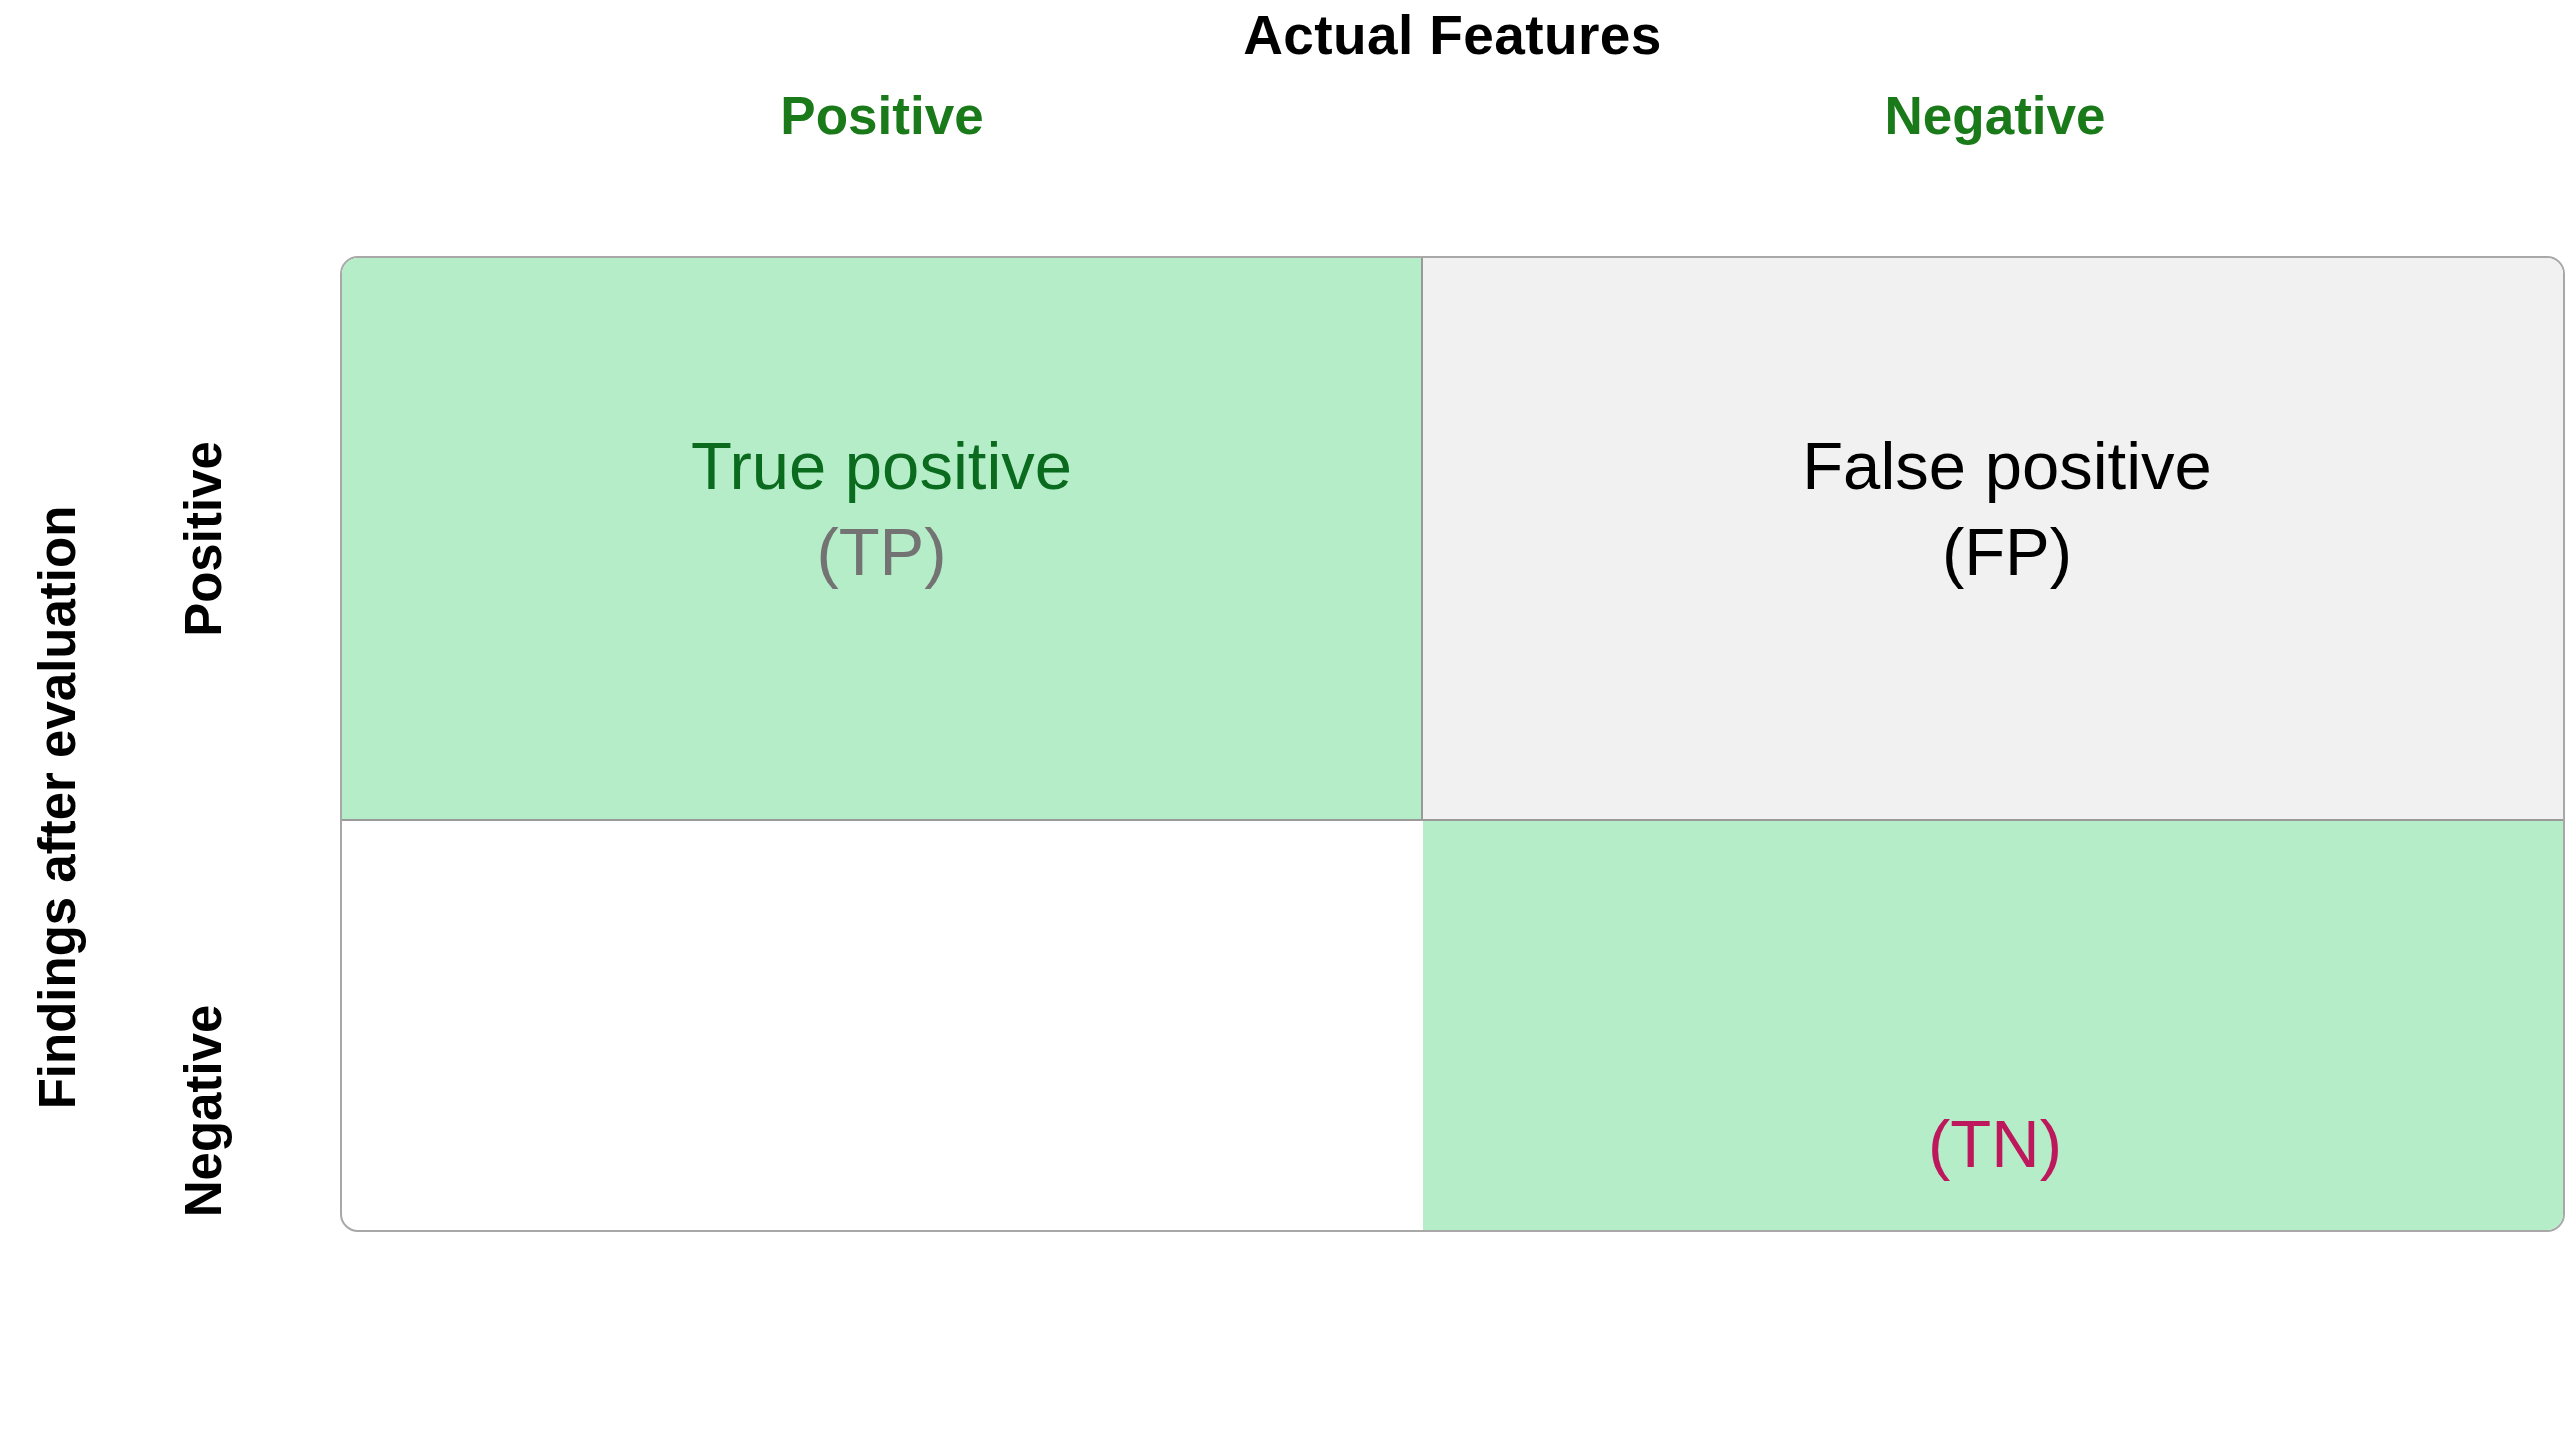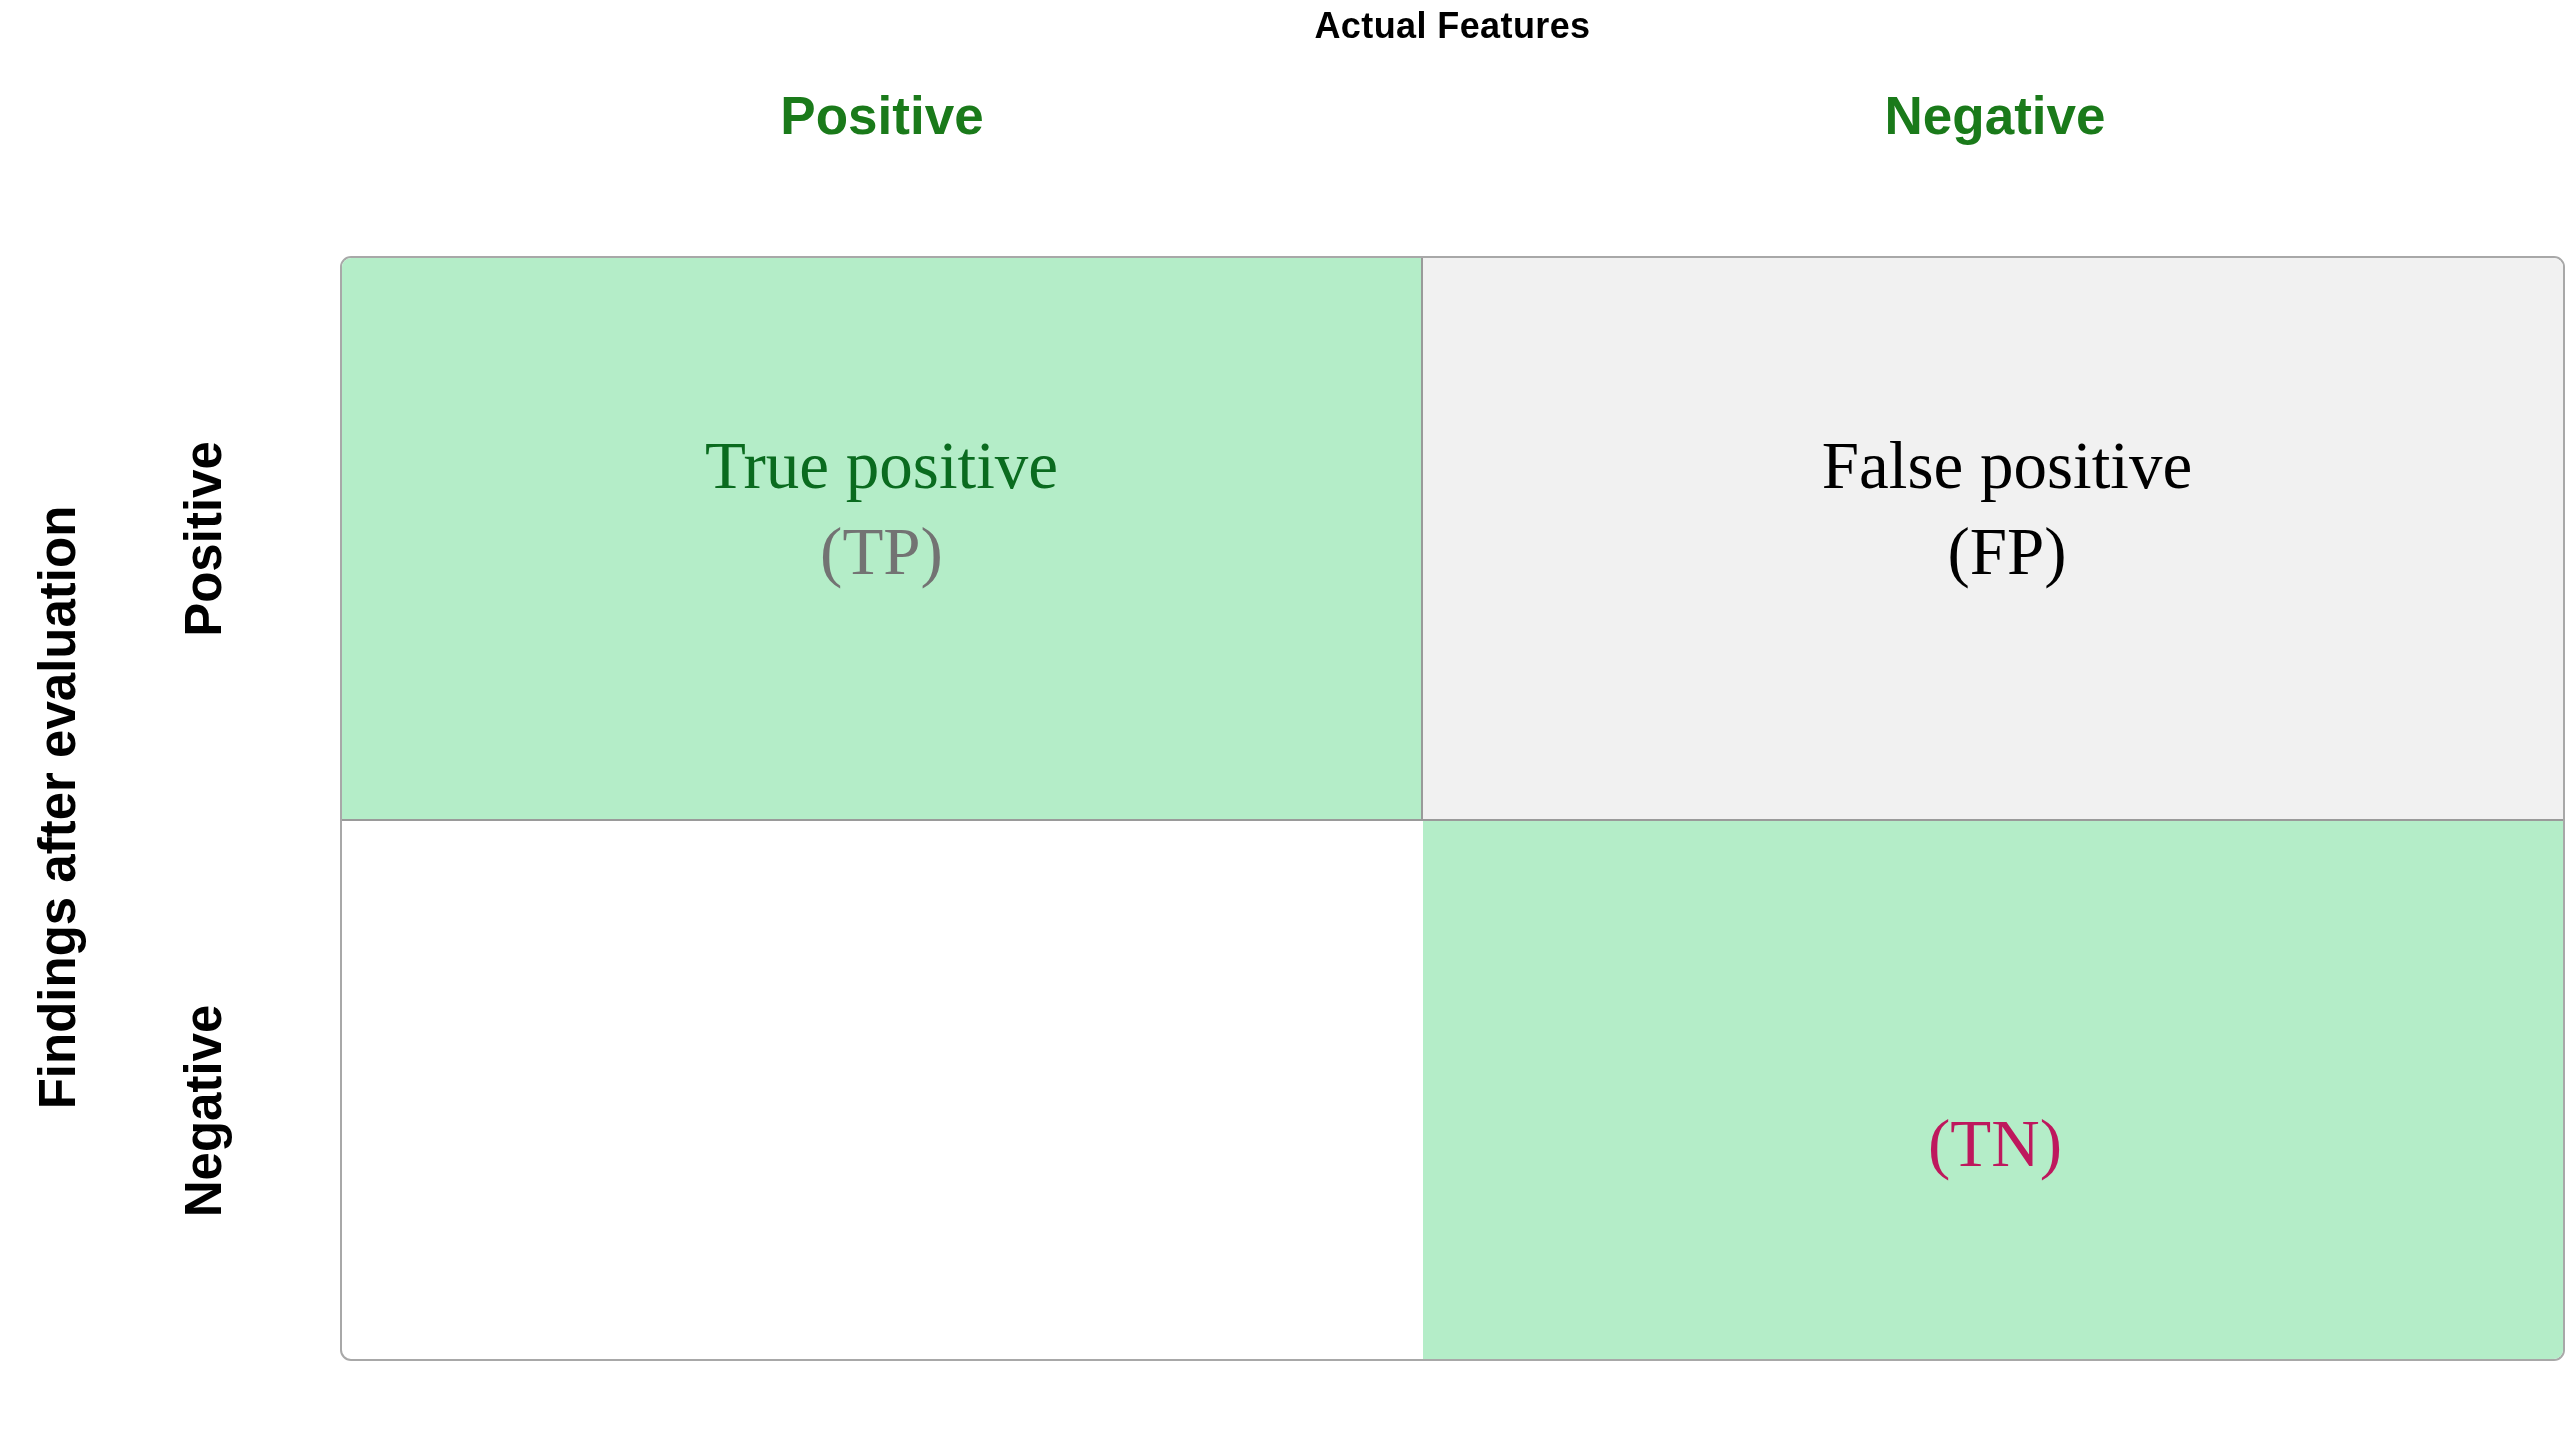--- a/index.html
+++ b/index.html
@@ -16,21 +16,21 @@
     position: relative;
   }
 
   
   #top-title {
     position: absolute;
     left: 340px;
     top: 7px;
     width: 2225px;
     text-align: center;
-    font-size: 36px;
+    font-size: 55px;
     font-weight: bold;
     color: #000000;
     letter-spacing: 0.4px;
     line-height: 1.05;
     white-space: nowrap;
   }
 
   
   #col-header-row {
     position: absolute;
@@ -84,27 +84,26 @@
   }
   #row-label-positive { left: -79px; top: 507px; }
   #row-label-negative { left: -79px; top: 1079px; }
 
   
   #matrix {
     position: absolute;
     left: 340px;
     top: 256px;
     width: 2225px;
-    height: 1105px;
+    height: 976px;
     border: 2.6px solid #a8a8a8;
-    border-radius: 11px;
+    border-radius: 18px;
     box-sizing: border-box;
     overflow: hidden;
     background: #ffffff;
-    font-family: Liberation Serif, serif;
   }
   .cell {
     position: absolute;
     box-sizing: border-box;
     display: flex;
     flex-direction: column;
     align-items: center;
     justify-content: center;
   }
   .cell-line {

